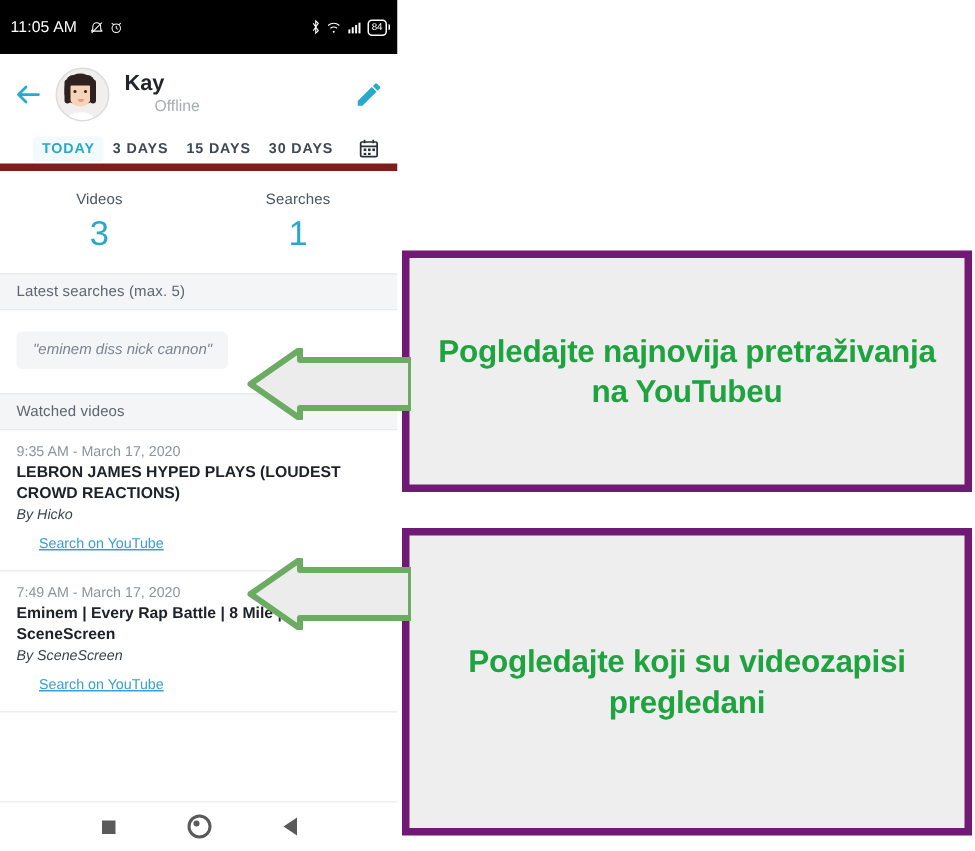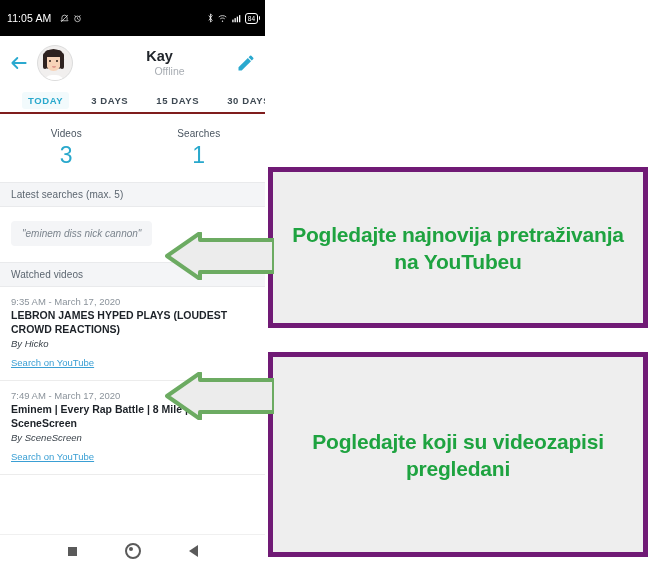--- a/index.html
+++ b/index.html
@@ -77,21 +77,20 @@
   }
 
   
   #appbar {
     height: 53px;
     background: #ffffff;
     display: flex;
     align-items: center;
     padding: 2px 9px;
     box-sizing: border-box;
-    text-align: center;
   }
   #back-arrow { width: 20px; height: 20px; flex: none; }
   #avatar {
     width: 34px;
     height: 34px;
     border-radius: 50%;
     margin-left: 8px;
     flex: none;
     background: #f1efee;
     border: 1.5px solid #dcdcdc;
@@ -172,22 +171,22 @@
   }
   #edit-pencil { width: 20px; height: 20px; flex: none; }
 
   
   #tabs {
     height: 25px;
     display: flex;
     align-items: center;
     padding: 0 12px 0 22px;
     box-sizing: border-box;
-    gap: 16px;
-    border-bottom: 2px solid #7f1d1d;
+    gap: 0px;
+    border-bottom: 5px solid #7f1d1d;
     text-align: center;
   }
   .tab {
     font-size: 9.5px;
     font-weight: bold;
     letter-spacing: .6px;
     color: #3d4852;
     padding: 3px 6px;
     border-radius: 3px;
     white-space: nowrap;
@@ -267,20 +266,21 @@
   .video-author {
     font-size: 9.5px;
     font-style: italic;
     color: #3c444c;
     margin-bottom: 3px;
   }
   .video-link {
     font-size: 9.5px;
     color: #3a9fd4;
     display: inline-block;
+    margin-left: 15px;
   }
 
   
   #navbar {
     position: absolute;
     left: 0; bottom: 0;
     width: 265px;
     height: 32px;
     background: #ffffff;
     border-top: 1px solid #f0f0f0;

